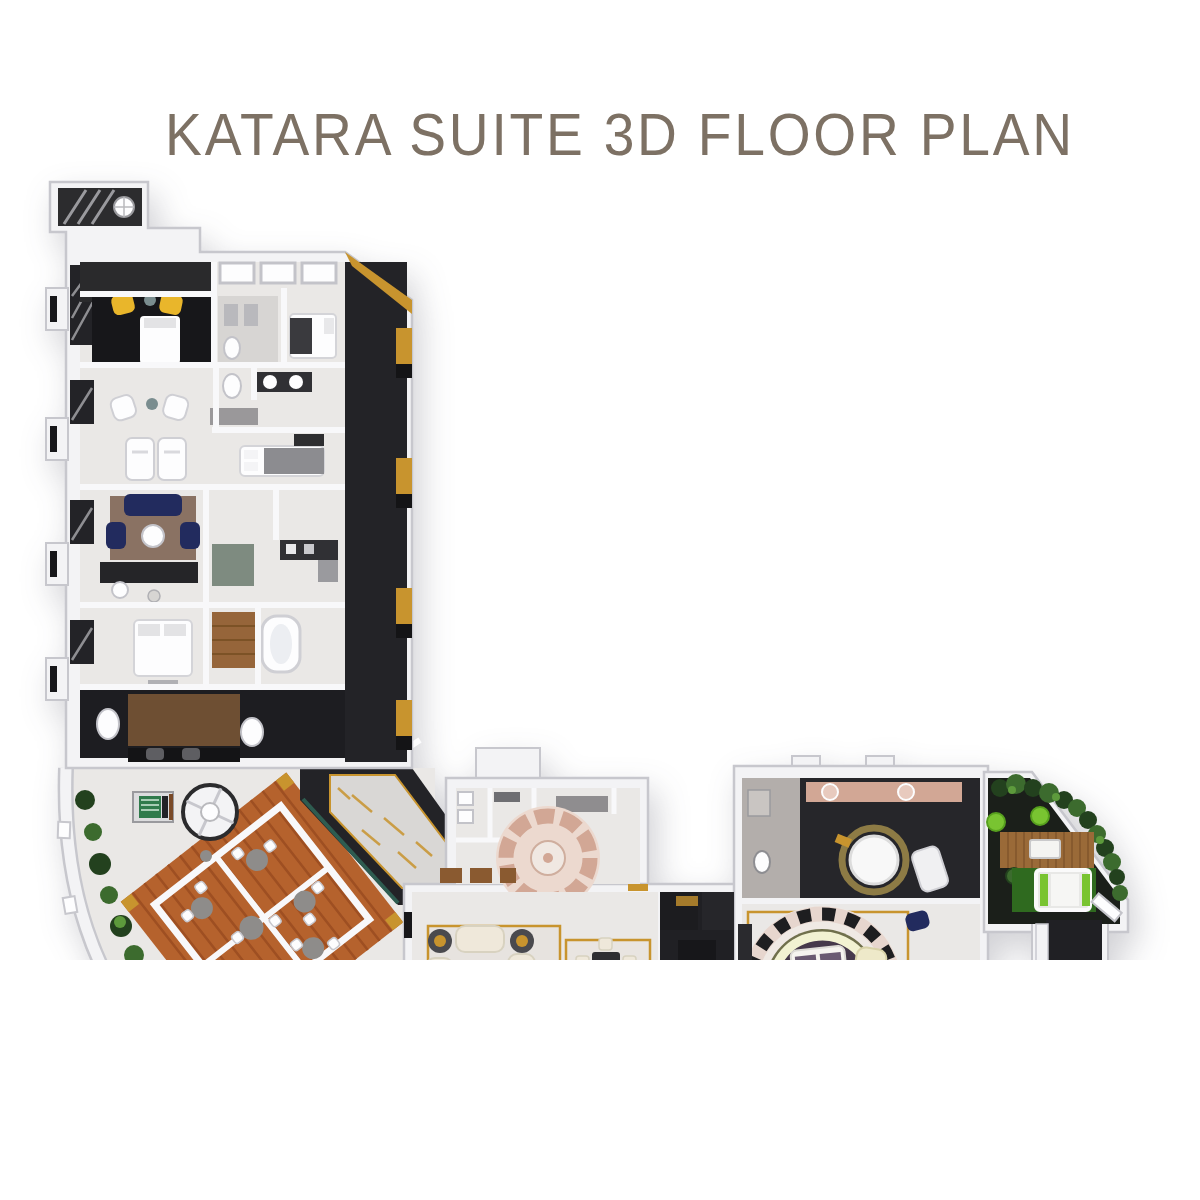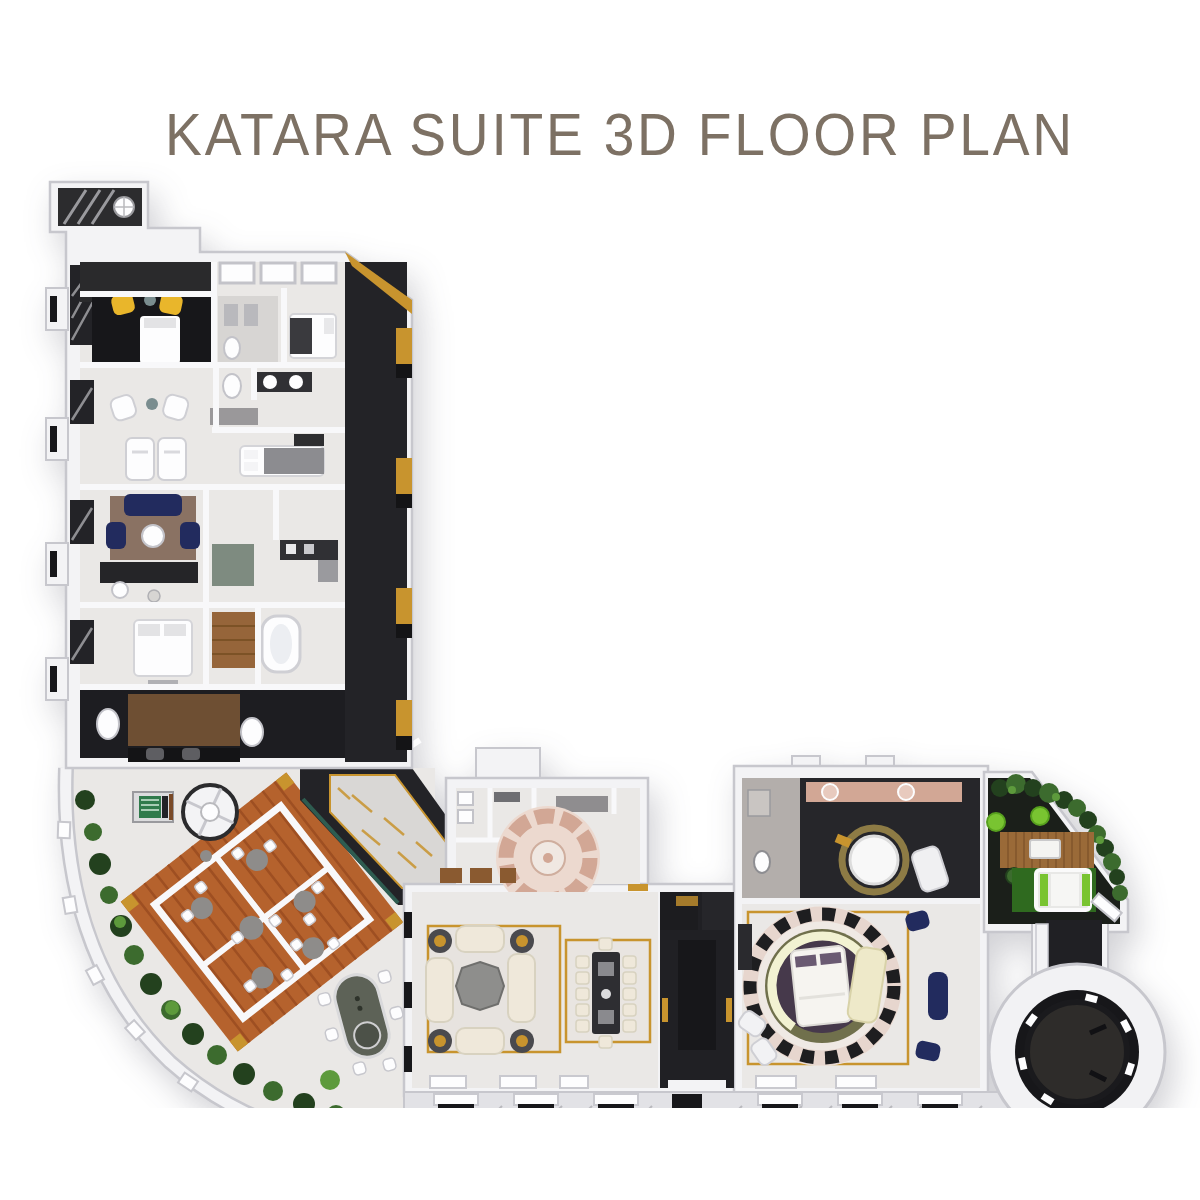--- a/index.html
+++ b/index.html
@@ -1,16 +1,16 @@
 <!DOCTYPE html>
 <html style="--background: #ffffff; --title: #7d7164; --wall: #f3f3f5; --wall_shade: #c7c7cd; --wall_line: #f8f8fa; --floor: #eae8e6; --floor_gray: #d7d5d3; --marble: #d9d7d5; --charcoal: #232327; --black_room: #17171a; --gold: #c8942e; --yellow: #e9b62b; --deck: #b5622d; --deck_line: #9e4f22; --wood: #96653a; --navy: #222b5e; --cream: #efe8da; --cream_dark: #d8d2c0; --plum: #46394b; --olive: #70704c; --pale_ring: #f2f2d2; --rose: #d2a795; --rose_light: #ecd9cf; --teal: #2e5c50; --plant_dark: #23411e; --plant_mid: #3c6b2e; --plant_light: #5d9a3c; --lime: #79c431; --grass: #2f6a1f; --gray_furniture: #8e8c8a; --brown_rug: #8a7263; --table_dark: #2e2e32; --white: #fdfdfe;"><head>
 <meta charset="utf-8">
 <style>
   html,body{margin:0;padding:0;background:var(--background,#fff);}
-  .stage{position:relative;width:1200px;height:1108px;background:var(--background,#fff);overflow:hidden;
+  .stage{position:relative;width:1200px;height:960px;background:var(--background,#fff);overflow:hidden;
          font-family:"Liberation Sans", sans-serif;}
   svg{display:block}
   .plan{filter:drop-shadow(8px 14px 16px rgba(50,50,70,.22));}
   .title{font-family:"Liberation Sans", sans-serif;font-size:60px;letter-spacing:3px;
          fill:var(--title,#7d7164);font-weight:400;}
 </style>
 </head>
 <body>
 
 <div class="stage">

